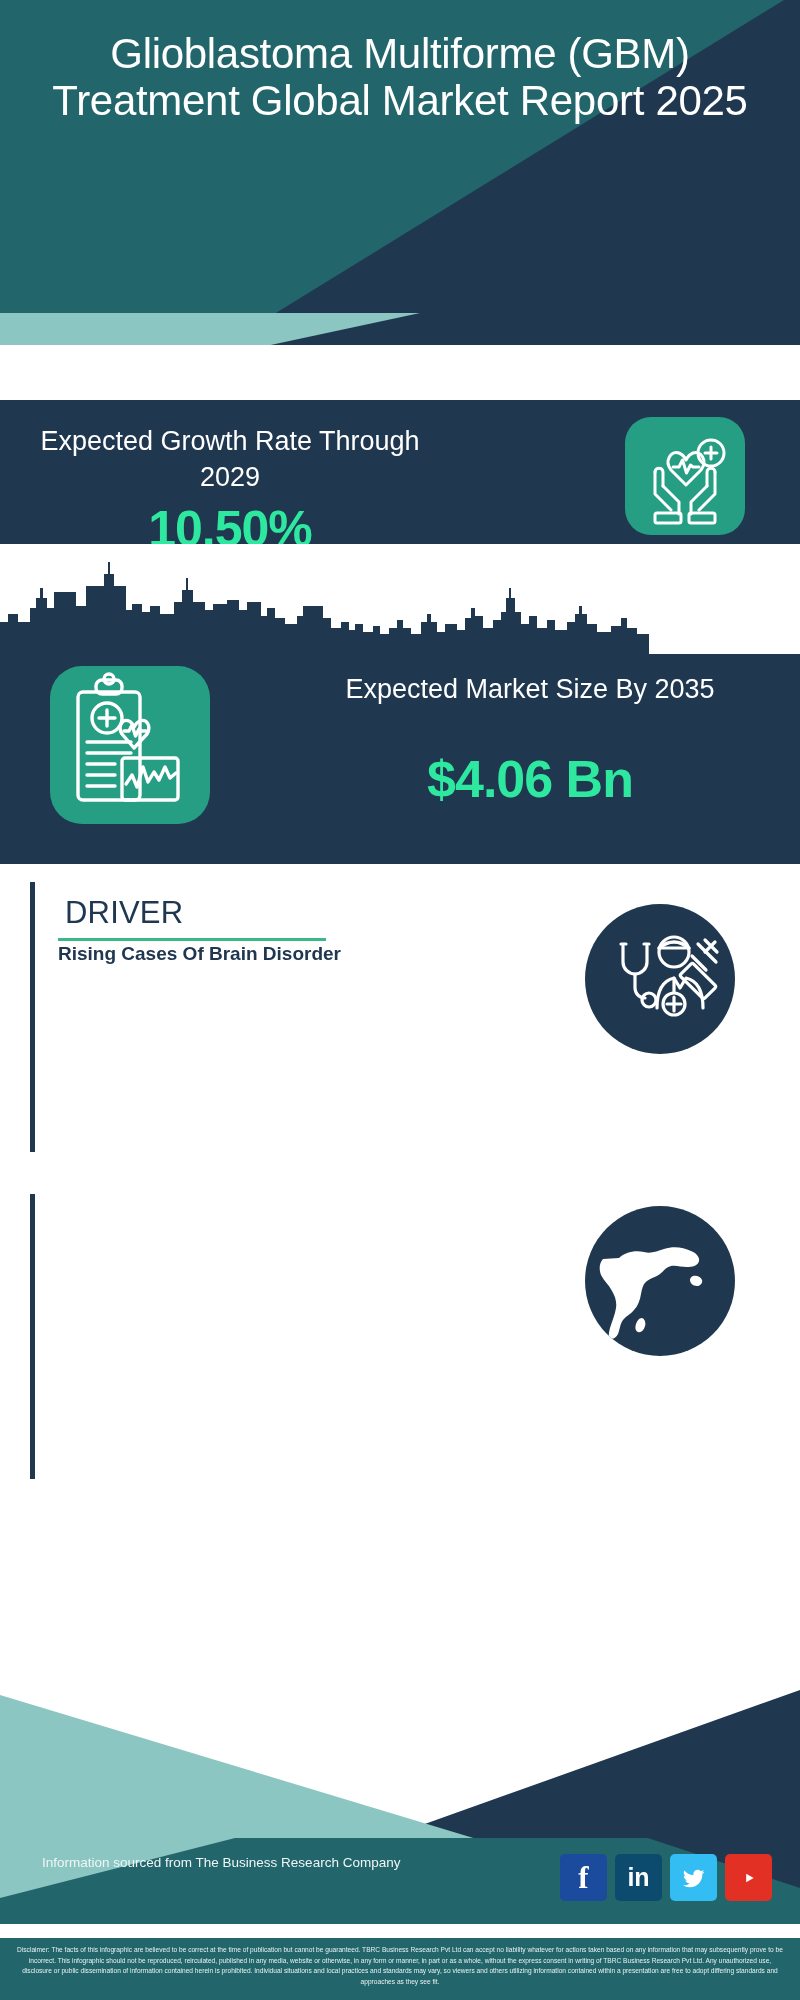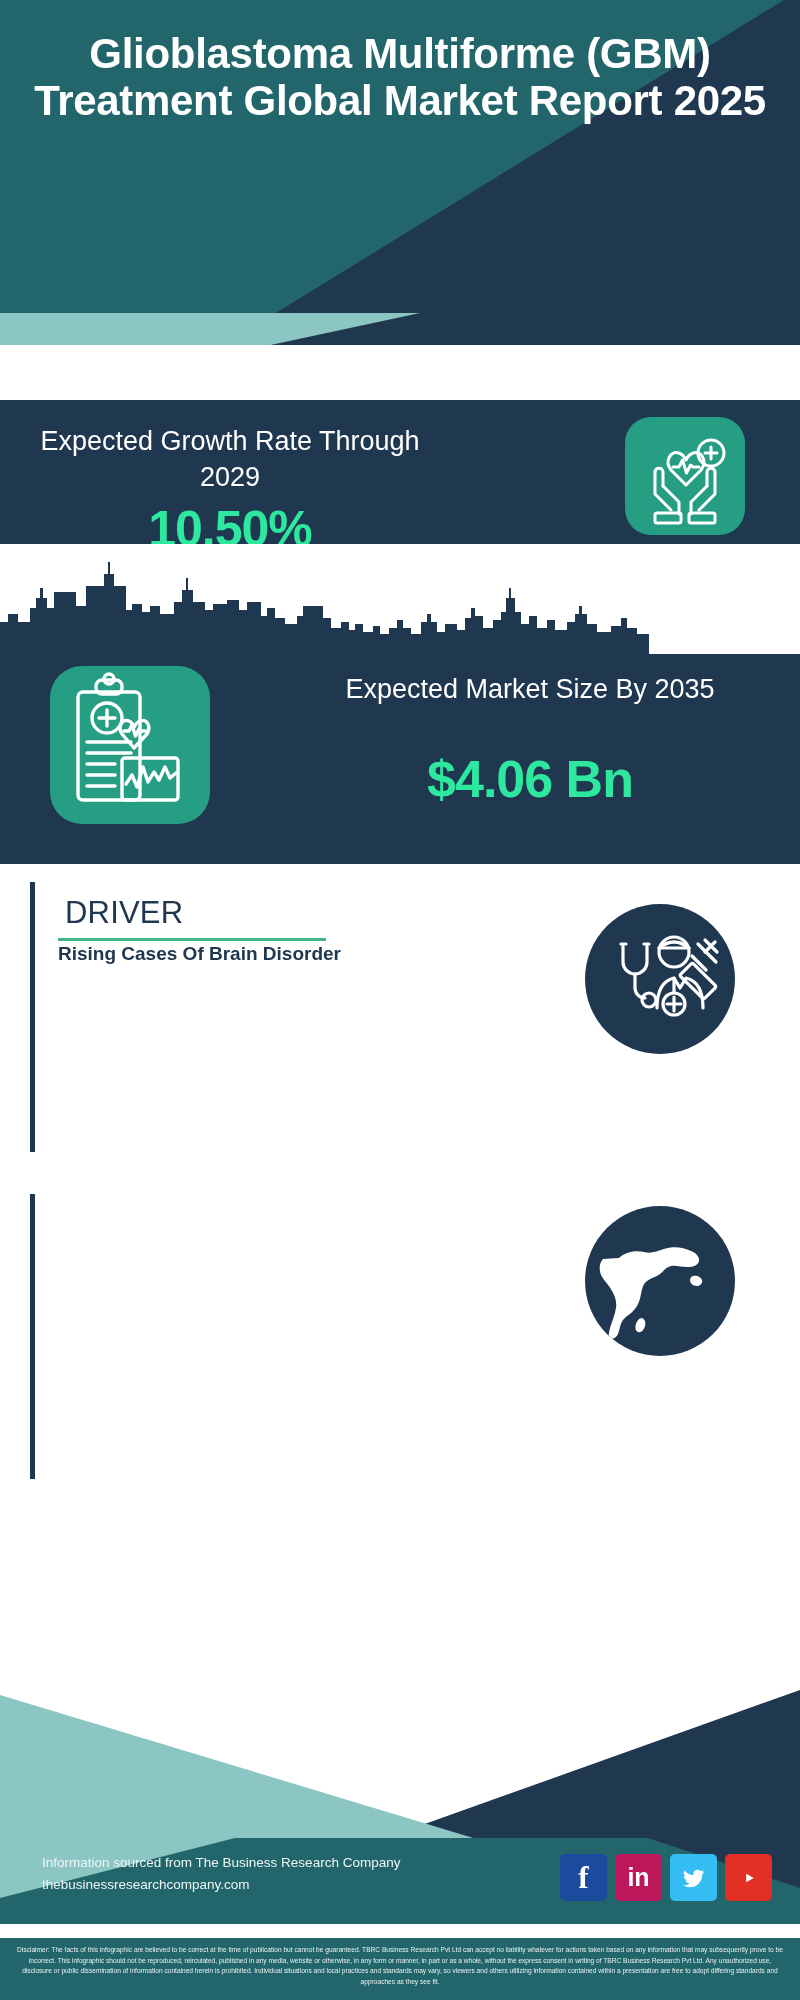--- a/index.html
+++ b/index.html
@@ -25,21 +25,21 @@
     width:800px; height:345px;
     background:#203750;
     clip-path:polygon(100% 0, 100% 100%, 28% 100%, 98% 0);
   }
   .header-title {
     position:absolute;
     top:30px; left:0; right:0;
     text-align:center;
     color:#ffffff;
     font-size:42px;
-    font-weight:bold;
+    font-weight:normal;
     line-height:1.12;
     letter-spacing:-0.3px;
     padding:0 20px;
     z-index:3;
   }
   
   .header-wedge {
     position:absolute;
     bottom:-58px; left:0;
     width:420px; height:90px;
@@ -252,21 +252,21 @@
   .soc {
     width:47px; height:47px;
     border-radius:5px;
     display:flex;
     align-items:center;
     justify-content:center;
     color:#fff;
     font-weight:bold;
   }
   .soc-fb { background:#1b4b9c; font-size:31px; font-family:"Liberation Serif", serif; }
-  .soc-li { background:#be185d; font-size:25px; }
+  .soc-li { background:#0c4a6e; font-size:25px; }
   .soc-tw { background:#33bdf2; }
   .soc-yt { background:#e23025; }
 
   
   .disclaimer {
     position:absolute;
     left:0; top:1936px;
     width:800px; height:64px;
     background:#22656b;
     border-top:2px solid #ffffff;
@@ -381,21 +381,20 @@
 <div class="decor">
   <div class="decor-navy"></div>
   <div class="decor-teal"></div>
 </div>
 
 <div class="footer">
   <div class="footer-teal-wedge"></div>
   <div class="footer-navy-wedge"></div>
   <div class="footer-text">
     <div>Information sourced from The Business Research Company</div>
-    <div>thebusinessresearchcompany.com</div>
   </div>
   <div class="socials">
     <div class="soc soc-fb">
       <span>f</span>
     </div>
     <div class="soc soc-li">
       <span>in</span>
     </div>
     <div class="soc soc-tw">
       <svg viewBox="0 0 32 32" width="30" height="30" aria-hidden="true">

